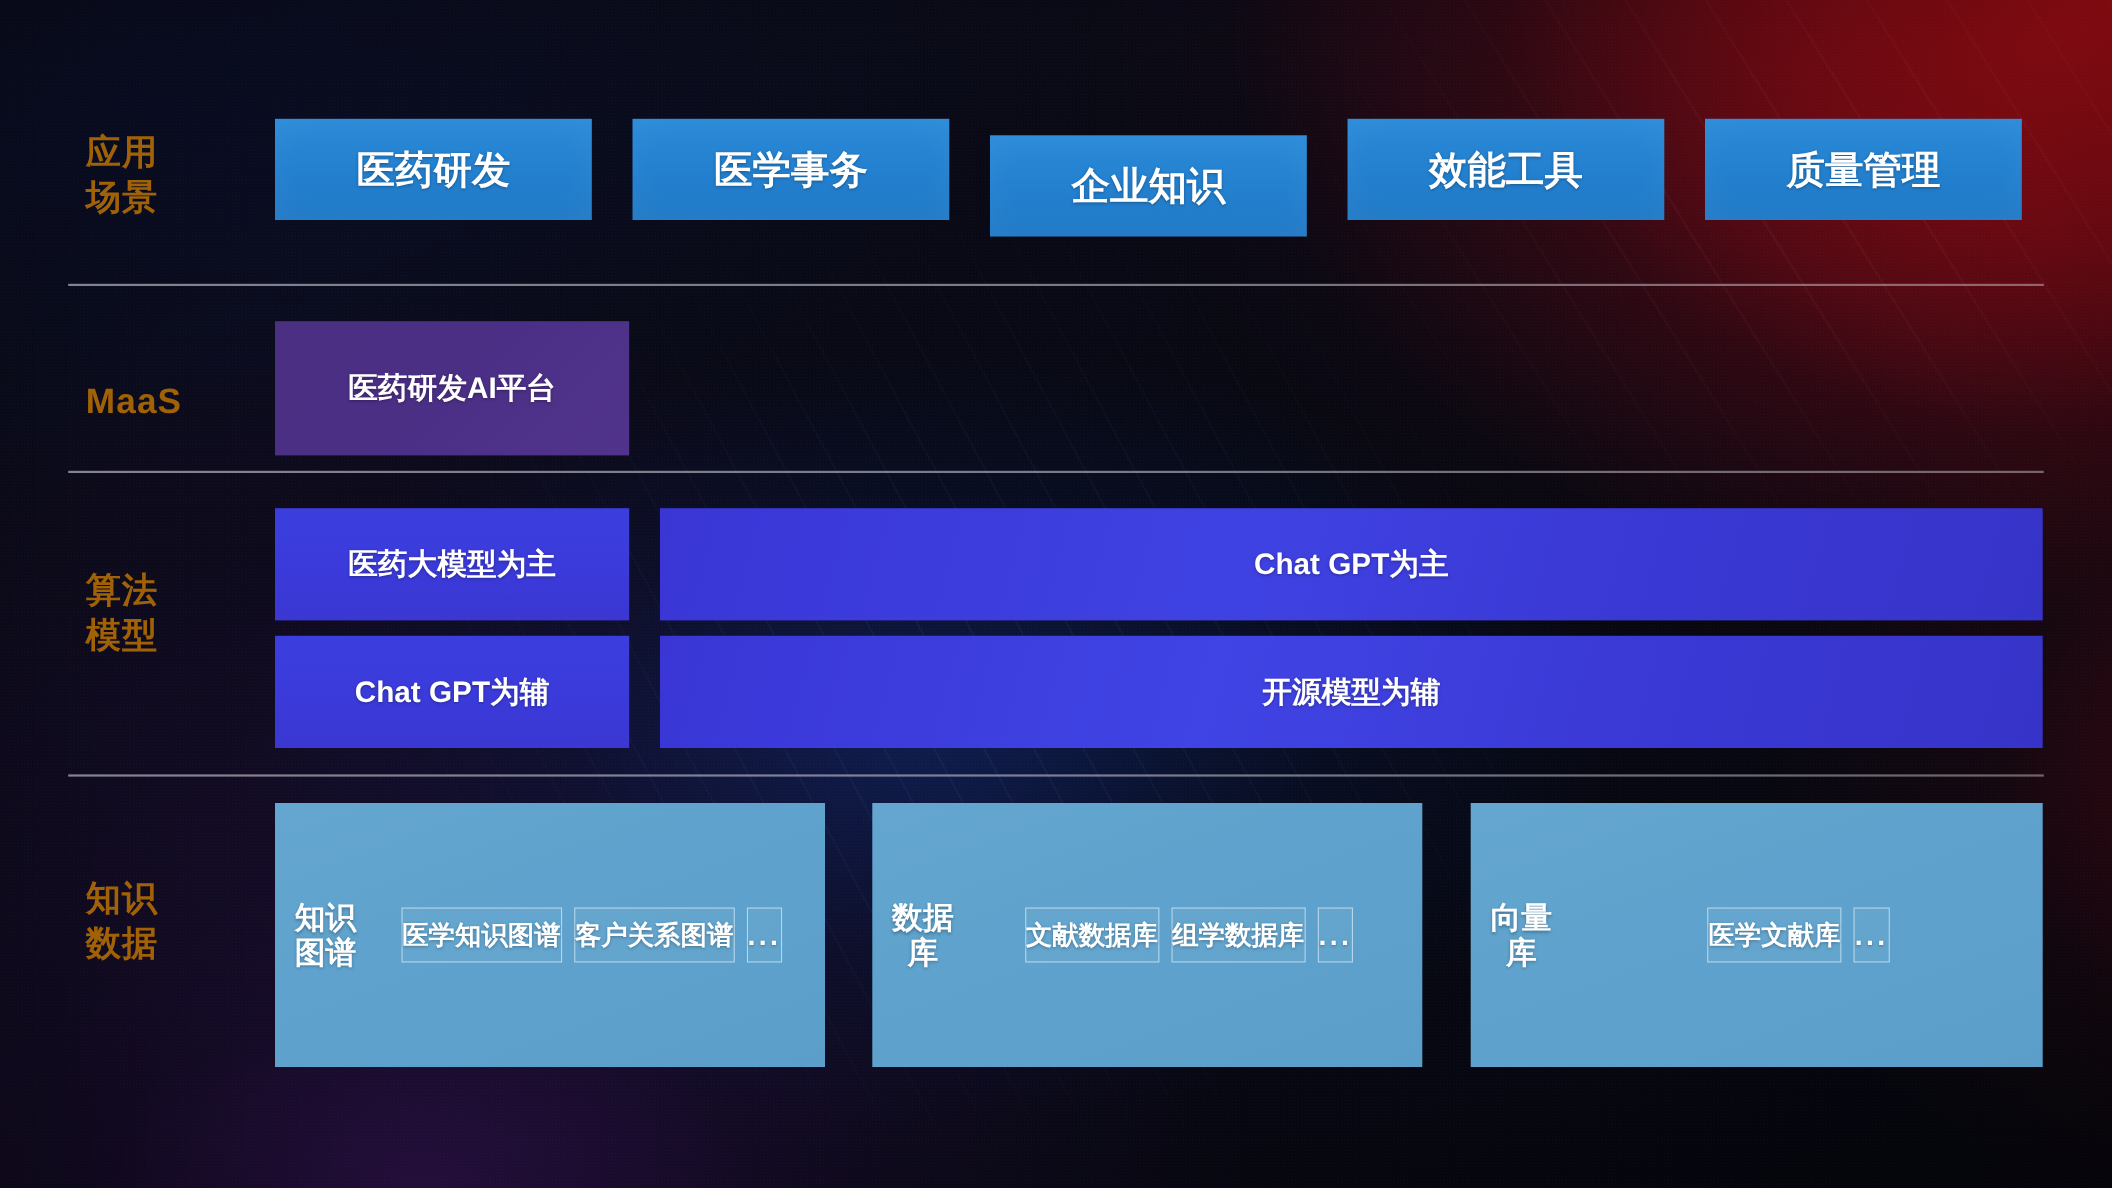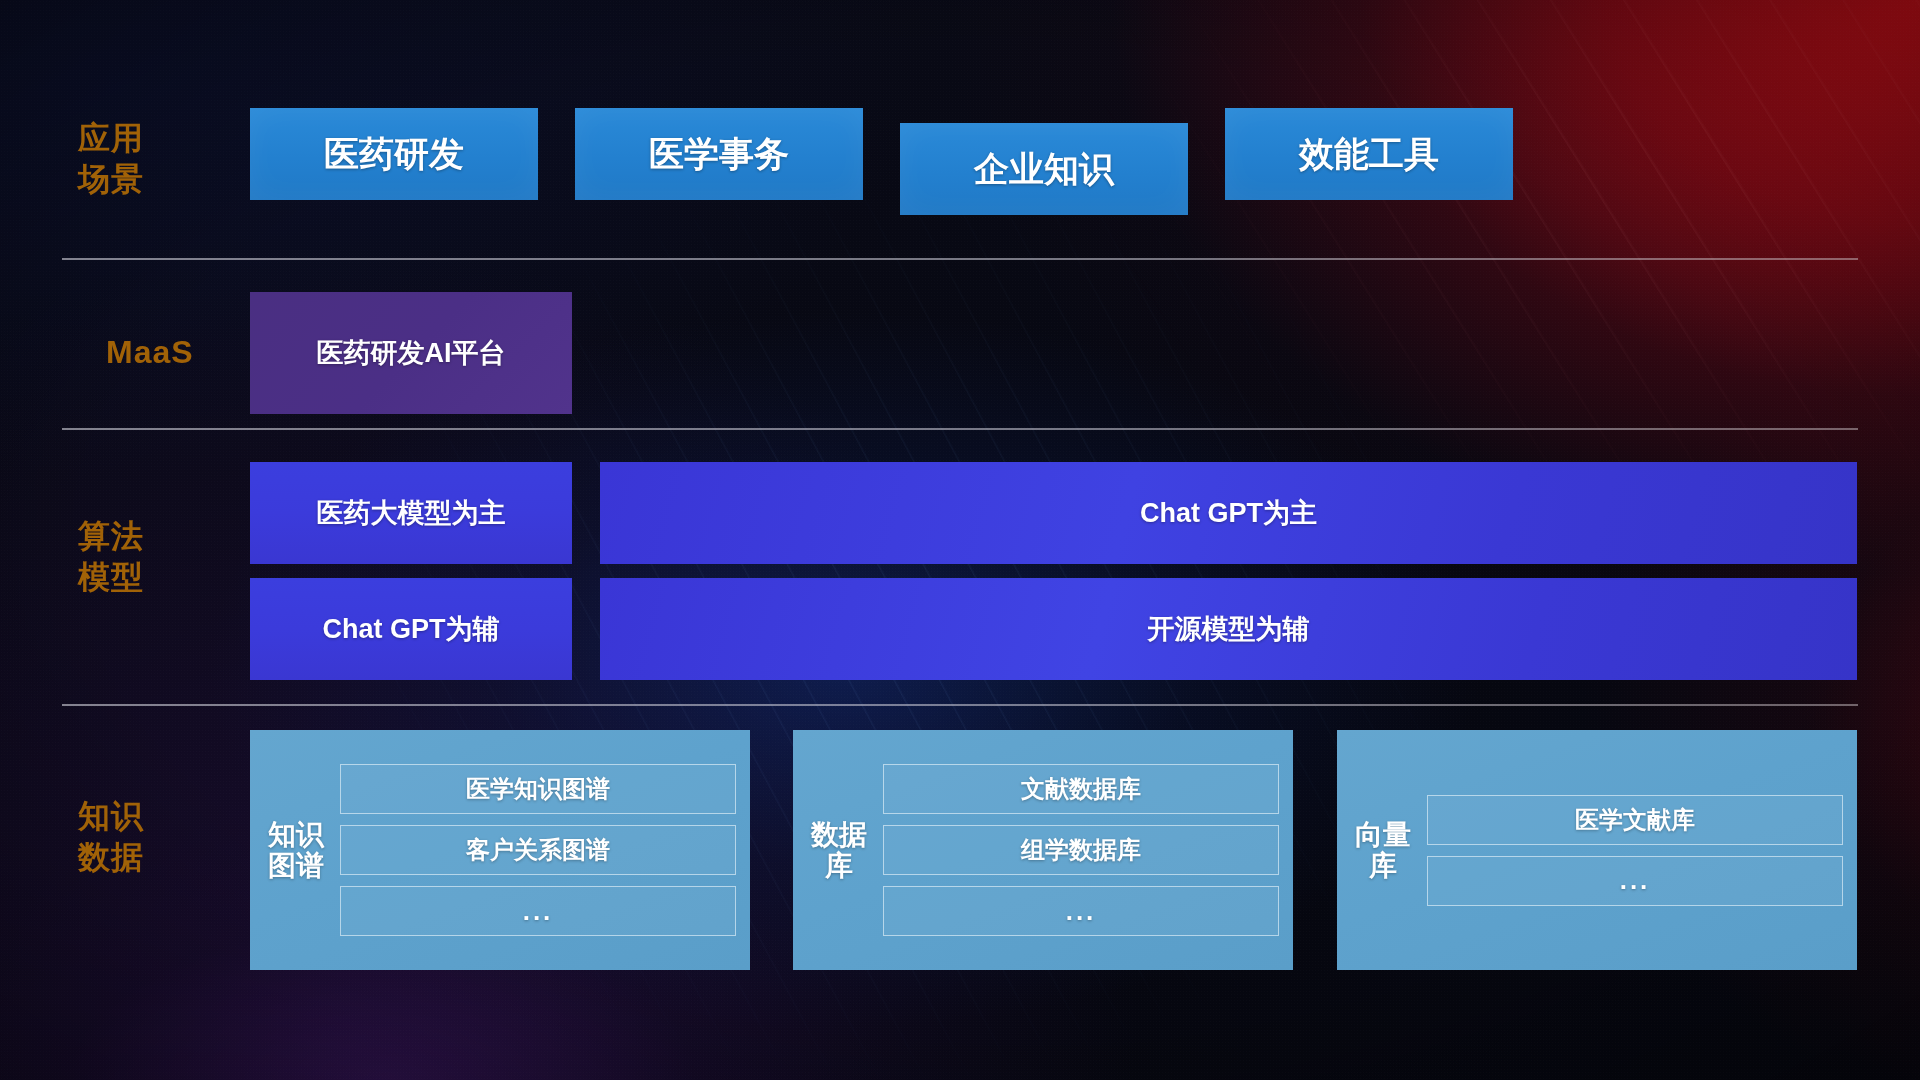--- a/index.html
+++ b/index.html
@@ -184,21 +184,21 @@
     font-size: 28px;
     line-height: 1.12;
     text-align: center;
     letter-spacing: 0;
     word-break: break-all;
     text-shadow: 0 1px 3px rgba(0,0,0,0.3);
   }
   .kgroup-items {
     flex: 1 1 auto;
     display: flex;
-    flex-direction: column;
+    flex-direction: row;
     justify-content: center;
     gap: 11px;
     padding-left: 8px;
   }
   .kitem {
     height: 50px;
     display: flex;
     align-items: center;
     justify-content: center;
     border: 1px solid rgba(236,246,252,0.6);
@@ -236,24 +236,27 @@
     </div>
     <div class="box app-box" style="left:575px; width:288px;">
       <span>医学事务</span>
     </div>
     <div class="box app-box" style="left:900px; width:288px;margin-top:15px;">
       <span>企业知识</span>
     </div>
     <div class="box app-box" style="left:1225px; width:288px;">
       <span>效能工具</span>
     </div>
+    <div class="box app-box" style="left:1550px; width:288px;">
+      <span>质量管理</span>
+    </div>
 
     <div class="divider" style="top:258px;"></div>
 
-    <div class="row-label" style="top:332px;margin-left:28px;">MaaS</div>
+    <div class="row-label" style="top:344px;">MaaS</div>
 
     <div class="box maas-left">
       <span>医药研发AI平台</span>
     </div>
 
     <div class="divider" style="top:428px;"></div>
 
     <div class="row-label" style="top:516px;">算法
 模型</div>
 

